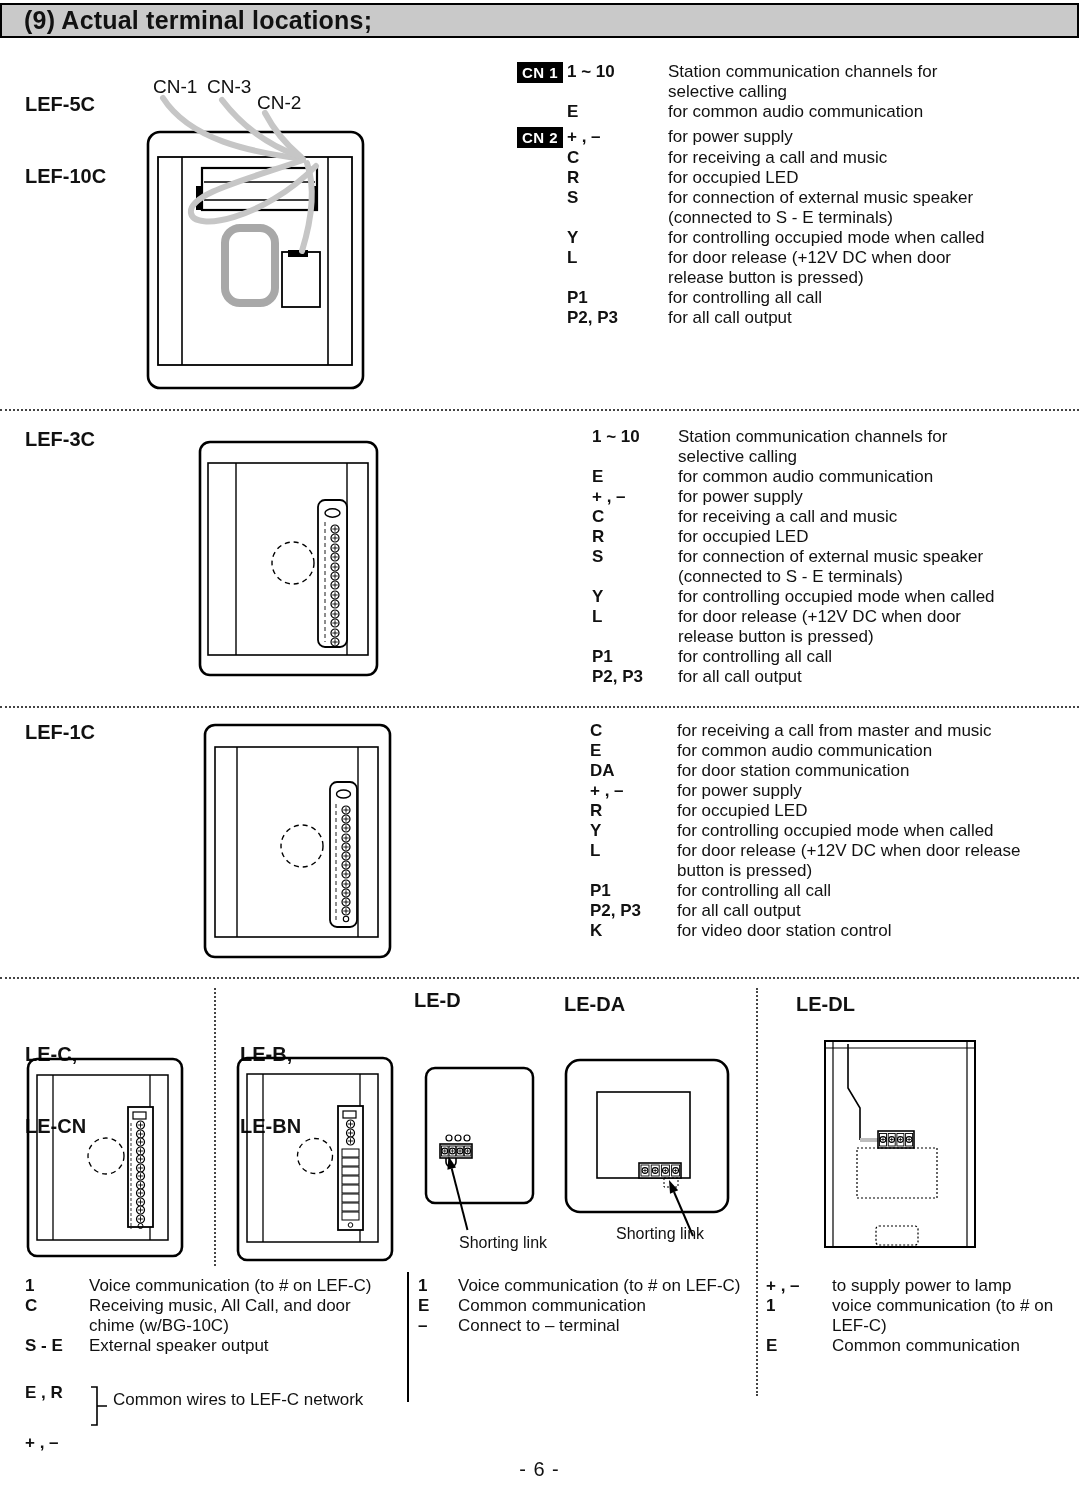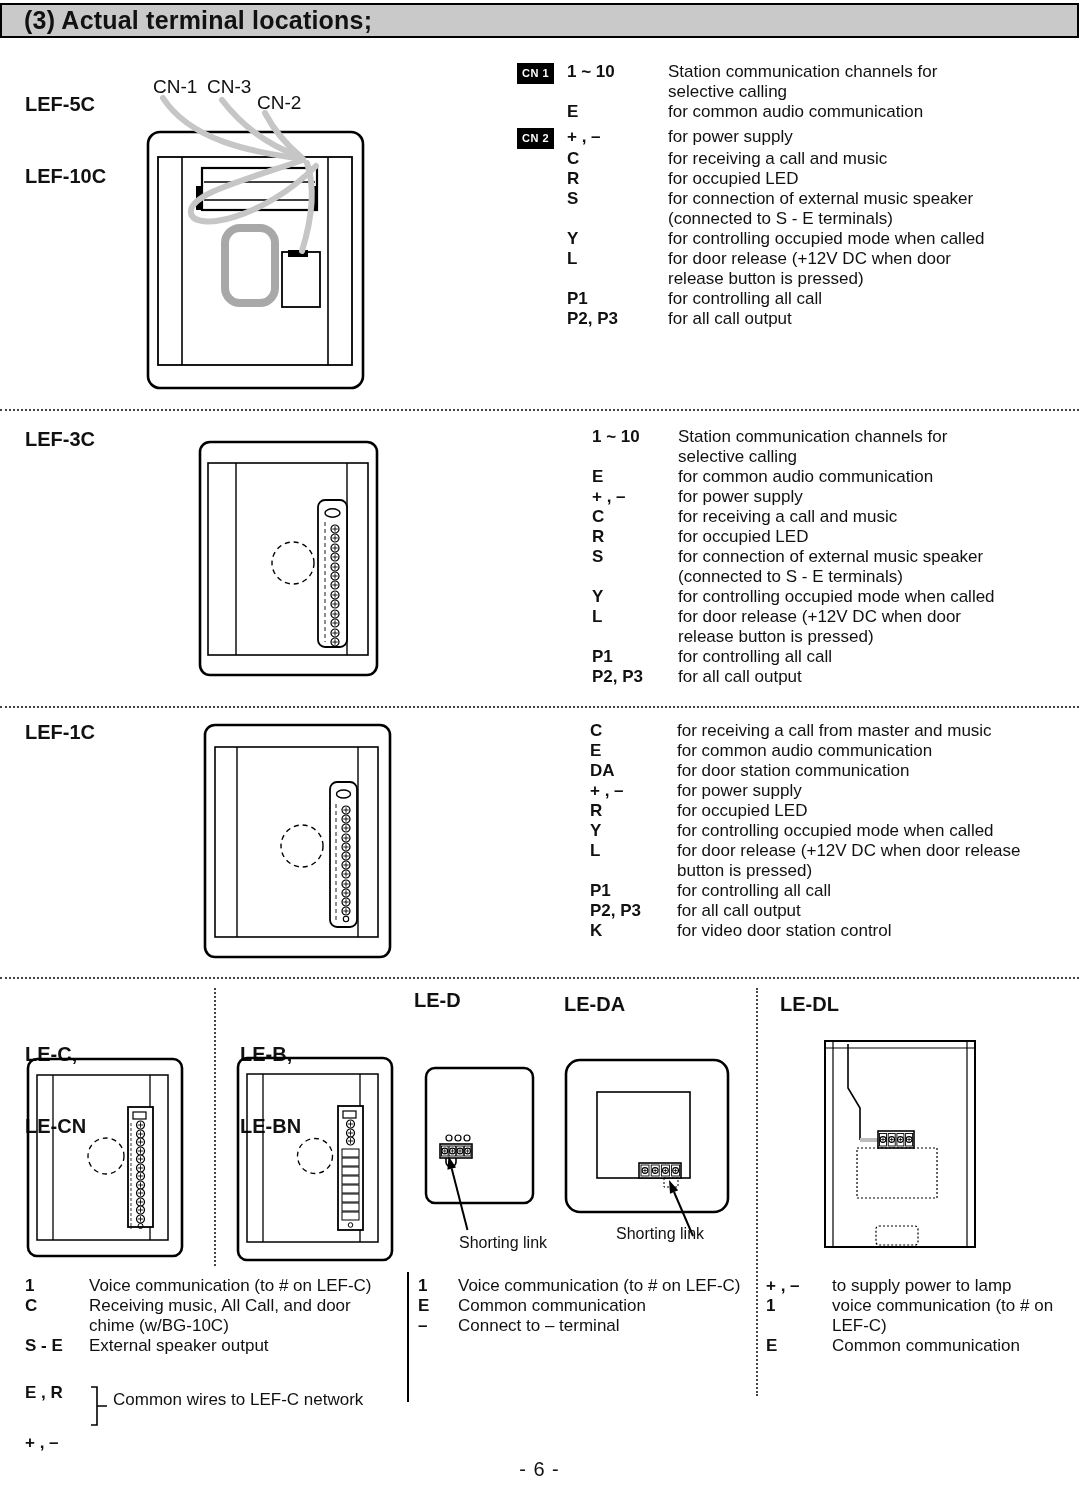--- a/index.html
+++ b/index.html
@@ -17,21 +17,21 @@
   .model { position:absolute; font-size:20px; font-weight:bold; line-height:24px; white-space:pre; }
   .cn-label { position:absolute; font-size:19px; }
   .shorting { position:absolute; font-size:16px; }
   .pageno { position:absolute; left:0; top:1458px; width:1079px; text-align:center; font-size:20px; letter-spacing:1px; }
 
   .legend { position:absolute; font-size:17px; line-height:20px; }
   .row { display:flex; align-items:flex-start; }
   .gap { margin-top:5px; }
   .bc { flex:none; width:50px; }
   .badge { display:inline-block; background:#000; color:#fff; font-weight:bold;
-           font-size:11px; line-height:19px; padding:1px 5px; letter-spacing:0.5px; }
+           font-size:15px; line-height:19px; padding:1px 5px; letter-spacing:0.5px; }
   .tc { flex:none; font-weight:bold; white-space:pre; }
   .dc { flex:1; white-space:pre-line; }
   .w101{width:101px}.w86{width:86px}.w87{width:87px}.w64{width:64px}.w40{width:40px}.w66{width:66px}
 
   .hdot { position:absolute; left:0; width:1079px; height:0; border-top:2px dotted #444; }
   .vdot { position:absolute; width:0; border-left:2px dotted #444; }
   .vsolid { position:absolute; width:0; border-left:2px solid #000; }
 
   svg.diag { position:absolute; display:block; overflow:visible; }
   .bracket-group { position:relative; height:56px; }
@@ -53,21 +53,21 @@
         </g>
       <g id="scrS">
           <circle r="2.9" fill="#fff" stroke="#000" stroke-width="1.1"></circle>
           <line x1="-1.9" y1="0" x2="1.9" y2="0" stroke="#000" stroke-width="0.8"></line>
           <line x1="0" y1="-1.9" x2="0" y2="1.9" stroke="#000" stroke-width="0.8"></line>
         </g>
     </defs>
   </svg>
 
   <div class="header-bar">
-    <span>(3)  Actual terminal locations;</span>
+    <span>(9)  Actual terminal locations;</span>
   </div>
 
   <div class="model" style="left:25px;top:44px">
     <div>LEF-5C</div>
     <div>LEF-10C</div>
   </div>
   <span class="cn-label" style="left:153px;top:76px">CN-1</span>
   <span class="cn-label" style="left:207px;top:76px">CN-3</span>
   <span class="cn-label" style="left:257px;top:92px">CN-2</span>
 
@@ -304,21 +304,21 @@
   <div class="model" style="left:240px;top:994px">
     <div>LE-B,</div>
     <div>LE-BN</div>
   </div>
   <div class="model" style="left:25px;top:994px">
     <div>LE-C,</div>
     <div>LE-CN</div>
   </div>
   <div class="model" style="left:414px;top:988px">LE-D</div>
   <div class="model" style="left:564px;top:992px">LE-DA</div>
-  <div class="model" style="left:780px;top:992px">LE-DL</div>
+  <div class="model" style="left:796px;top:992px">LE-DL</div>
 
   <svg class="diag" style="left:24px;top:1053px" width="162" height="208" viewBox="0 0 162 208">
     <rect x="4" y="6" width="154" height="197" rx="9" fill="none" stroke="#000" stroke-width="2.6"></rect>
     <rect x="13" y="22" width="131" height="165" fill="none" stroke="#000" stroke-width="1.5"></rect>
     <line x1="29" y1="22" x2="29" y2="187" stroke="#000" stroke-width="1.3"></line>
     <line x1="126" y1="22" x2="126" y2="187" stroke="#000" stroke-width="1.3"></line>
     <circle cx="82" cy="103" r="18" fill="none" stroke="#000" stroke-width="1.3" stroke-dasharray="5,4"></circle>
     <rect x="104" y="54" width="25" height="120" fill="#fff" stroke="#000" stroke-width="1.8"></rect>
     <rect x="109" y="59" width="13" height="7" fill="none" stroke="#000" stroke-width="1.2"></rect>
     <line x1="107" y1="70" x2="107" y2="176" stroke="#000" stroke-width="0.8" stroke-dasharray="3,2"></line>

